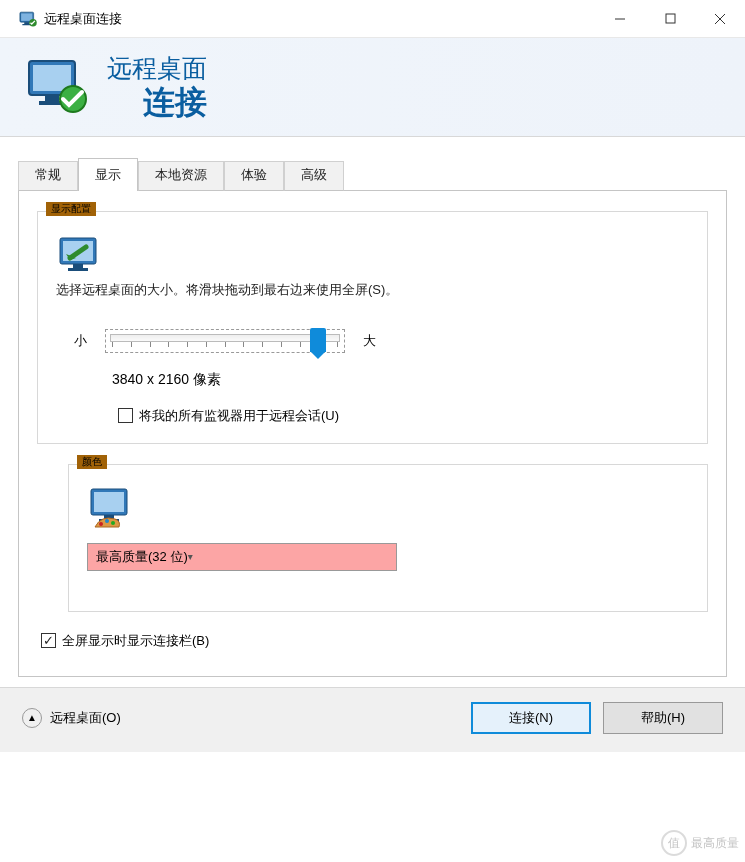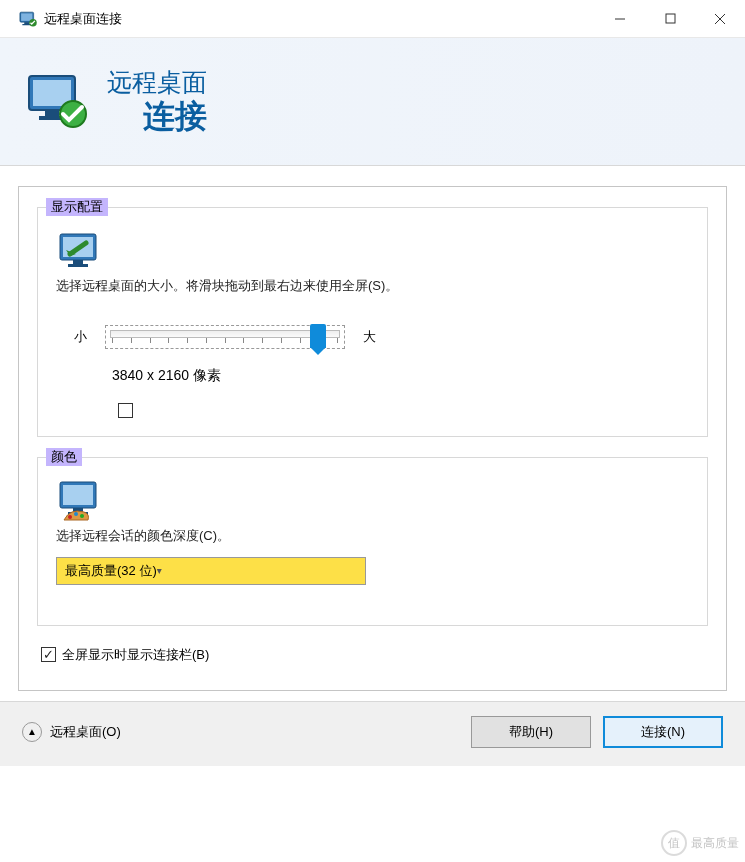--- a/index.html
+++ b/index.html
@@ -4,50 +4,50 @@
   <style>
     * { box-sizing: border-box; margin: 0; padding: 0; }
     body { font-family: "Microsoft YaHei", "Segoe UI", sans-serif; font-size: 13px; background: #fff; width: 745px; }
     .titlebar { height: 38px; display: flex; align-items: center; justify-content: space-between; background: #fff; border-bottom: 1px solid #e8e8e8; }
     .titlebar-left { display: flex; align-items: center; padding-left: 18px; }
     .titlebar-icon { width: 20px; height: 20px; margin-right: 6px; }
     .titlebar-title { font-size: 13px; color: #000; }
     .sys-btns { display: flex; }
     .sys-btn { width: 50px; height: 36px; display: flex; align-items: center; justify-content: center; cursor: pointer; }
     .sys-btn svg { stroke: #333; }
-    .header { background: linear-gradient(to right, #f0f5fb 0%, #eef3fa 100%); height: 128px; display: flex; align-items: center; padding-left: 25px; border-bottom: 1px solid #d8d8d8; }
+    .header { background: linear-gradient(to right, #f0f5fb 0%, #eef3fa 100%); height: 99px; display: flex; align-items: center; padding-left: 25px; border-bottom: 1px solid #d8d8d8; }
     .header-icon { width: 64px; height: 64px; margin-right: 18px; }
     .header-text { display: flex; flex-direction: column; }
     .header-line1 { color: #0a5ea0; font-size: 25px; font-weight: 400; line-height: 1.2; }
     .header-line2 { color: #0a5ea0; font-size: 32px; font-weight: 700; line-height: 1.2; margin-left: 36px; }
     .content { padding: 20px 18px 10px 18px; background: #fff; }
     .tabs { display: flex; position: relative; top: 1px; }
     .tab { padding: 7px 16px; border: 1px solid transparent; border-bottom: none; cursor: pointer; font-size: 13px; color: #222; }
     .tab.active { border-color: #c5c5c5; background: #fff; }
     .tab:not(.active) { background: #f1f1f1; border-color: #d0d0d0; border-bottom: 1px solid #c5c5c5; margin-top: 3px; padding-top: 4px; padding-bottom: 4px;}
     .tab-panel { border: 1px solid #c5c5c5; padding: 20px 18px; }
     .groupbox { border: 1px solid #d8d8d8; margin-bottom: 20px; position: relative; padding: 20px 18px 18px 18px; }
-    .groupbox-title { position: absolute; top: -10px; left: 8px; background: #c4b5fd; padding: 0 5px; font-size: 13px; }
+    .groupbox-title { position: absolute; top: -10px; left: 8px; background: #a16207; padding: 0 5px; font-size: 10px; }
     .group-content { display: flex; align-items: flex-start; flex-direction: column; }
     .group-icon { width: 48px; height: 48px; margin-right: 14px; flex-shrink: 0; }
     .group-body { flex: 1; }
     .body-text { font-size: 13px; color: #222; line-height: 1.6; }
     .slider-row { display: flex; align-items: center; margin-top: 28px; }
     .slider-label { font-size: 13px; margin: 0 18px; }
     .slider-container { width: 240px; position: relative; border: 1px dashed #999; padding: 4px 4px 0px 4px;}
     .slider-track { height: 8px; border: 1px solid #bbb; background: linear-gradient(to bottom,#eee,#fafafa); width: 100%; }
     .slider-ticks { display:flex; justify-content: space-between; padding: 0 2px; height: 10px;}
     .slider-ticks span { width:1px; height:5px; background:#888;}
     .slider-thumb { position: absolute; top: -2px; left: calc(85% + 2px); width: 16px; height: 24px; background: #0f8bda; border-radius: 2px 2px 0 0; cursor: pointer;}
     .slider-thumb::after { content: ''; position: absolute; bottom: -7px; left: 0; border-left: 8px solid transparent; border-right: 8px solid transparent; border-top: 8px solid #0f8bda; }
     .resolution { text-align: left; margin-top: 18px; font-size: 14px; width: 240px; margin-left: 56px; }
     .checkbox-row { display: flex; align-items: center; margin-top: 18px; margin-left: 62px; }
     .checkbox { width: 15px; height: 15px; border: 1px solid #333; margin-right: 6px; cursor: pointer; display: inline-flex; align-items:center; justify-content:center; }
     .checkbox.checked::after { content: '✓'; font-size: 13px; color: #222; line-height: 1; }
-    .combobox { display: flex; align-items: center; width: 310px; height: 28px; border: 1px solid #999; padding: 0 8px; margin-top: 10px; cursor: pointer; background: #fde047; }
+    .combobox { display: flex; align-items: center; width: 310px; height: 28px; border: 1px solid #999; padding: 0 8px; margin-top: 10px; cursor: pointer; background: #fca5a5; }
     .combo-arrow { font-size: 10px; color: #555; }
     .footer-check { display: flex; align-items: center; margin: 10px 0 6px 4px; }
     .bottom-bar { display: flex; justify-content: space-between; align-items: center; padding: 14px 22px 18px 22px; background: #f0f0f0; border-top: 1px solid #d8d8d8; }
     .options-toggle { display: flex; align-items: center; cursor: pointer; font-size: 13px; }
     .circle-arrow { width: 20px; height: 20px; border: 1px solid #999; border-radius: 50%; display: inline-flex; align-items: center; justify-content: center; margin-right: 8px; font-size: 10px;}
     .buttons { display: flex; gap: 12px; }
     .btn { min-width: 120px; height: 32px; border: 1px solid #999; background: #e1e1e1; display: flex; align-items: center; justify-content: center; cursor: pointer; font-size: 13px; padding: 0 18px;}
     .btn.primary { border: 2px solid #0f8bda; background: #e5f1fb; }
     .watermark { position: fixed; right: 6px; bottom: 6px; opacity: .35; font-size: 12px; display:flex; align-items:center; gap:4px; color:#555; }
     .watermark-circle{width:26px;height:26px;border:2px solid #999;border-radius:50%;display:inline-flex;align-items:center;justify-content:center;font-size:12px;}
@@ -100,20 +100,27 @@
         <path d="M38 44 l6 6 l13 -13" stroke="#fff" stroke-width="4" fill="none" stroke-linecap="round"></path>
       </svg>
   </span>
   <div class="header-text">
     <span class="header-line1">远程桌面</span>
     <span class="header-line2">连接</span>
   </div>
 </div>
 
 <div class="content">
+  <div class="tabs">
+    <div class="tab">常规</div>
+    <div class="tab active">显示</div>
+    <div class="tab">本地资源</div>
+    <div class="tab">体验</div>
+    <div class="tab">高级</div>
+  </div>
   <div class="tab-panel">
 
     <div class="groupbox">
       <span class="groupbox-title">显示配置</span>
       <div class="group-content">
         <span class="group-icon">
           <svg viewBox="0 0 48 48">
               <rect x="4" y="6" width="36" height="26" rx="2" fill="#3178b8" stroke="#1a4d7a"></rect>
               <rect x="7" y="9" width="30" height="20" fill="#a8d0f0"></rect>
               <rect x="17" y="32" width="10" height="4" fill="#1a4d7a"></rect>
@@ -143,42 +150,42 @@
                   <span></span>
                   <span></span>
                 </div>
               <div class="slider-thumb"></div>
             </div>
             <span class="slider-label">大</span>
           </div>
           <div class="resolution">3840 x 2160 像素</div>
           <div class="checkbox-row">
             <span class="checkbox"></span>
+            <span>将我的所有监视器用于远程会话(U)</span>
           </div>
         </div>
       </div>
     </div>
 
-    <div class="groupbox" style="padding-bottom:40px;">
+    <div class="groupbox" style="padding-bottom:40px;margin-left:31px;">
       <span class="groupbox-title">颜色</span>
       <div class="group-content">
         <span class="group-icon">
           <svg viewBox="0 0 48 48">
               <rect x="4" y="4" width="36" height="26" rx="2" fill="#3178b8" stroke="#1a4d7a"></rect>
               <rect x="7" y="7" width="30" height="20" fill="#a8d0f0"></rect>
               <rect x="17" y="30" width="10" height="4" fill="#1a4d7a"></rect>
               <rect x="12" y="34" width="20" height="3" fill="#1a4d7a"></rect>
               <path d="M8 42 Q14 30 28 34 Q34 36 32 42 Z" fill="#d94" stroke="#a62"></path>
               <circle cx="14" cy="39" r="2" fill="#c22"></circle>
               <circle cx="20" cy="36" r="2" fill="#28c"></circle>
               <circle cx="26" cy="38" r="2" fill="#2a2"></circle>
             </svg>
         </span>
         <div class="group-body">
-          <div class="body-text">选择远程会话的颜色深度(C)。</div>
           <div class="combobox">
             <span>最高质量(32 位)</span>
             <span class="combo-arrow">▾</span>
           </div>
         </div>
       </div>
     </div>
 
     <div class="footer-check">
       <span class="checkbox checked"></span>
@@ -187,21 +194,21 @@
 
   </div>
 </div>
 
 <div class="bottom-bar">
   <div class="options-toggle">
     <span class="circle-arrow">▲</span>
     <span>远程桌面(O)</span>
   </div>
   <div class="buttons">
+    <div class="btn primary">连接(N)</div>
     <div class="btn">帮助(H)</div>
-    <div class="btn primary">连接(N)</div>
   </div>
 </div>
 
 <div class="watermark">
   <span class="watermark-circle">值</span>
   <span>最高质量</span>
 </div>
 
 </body></html>

